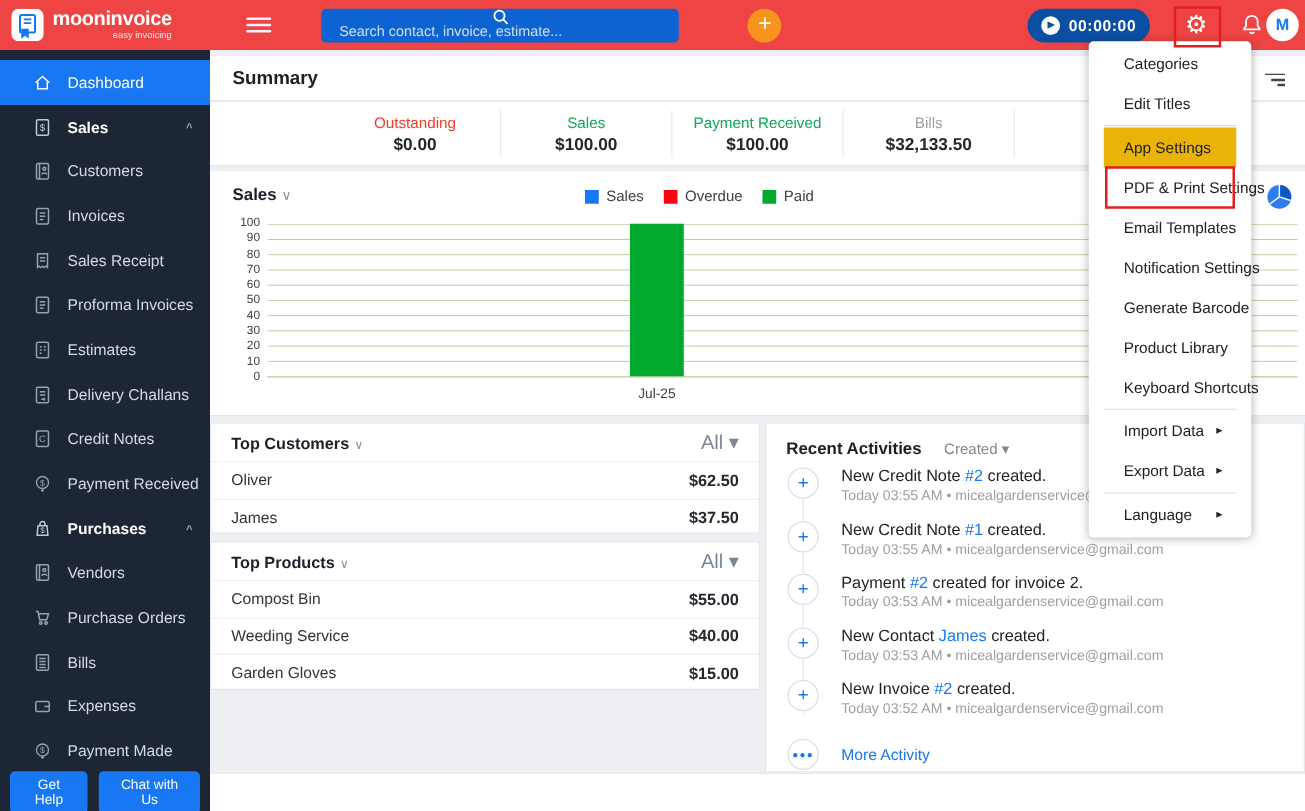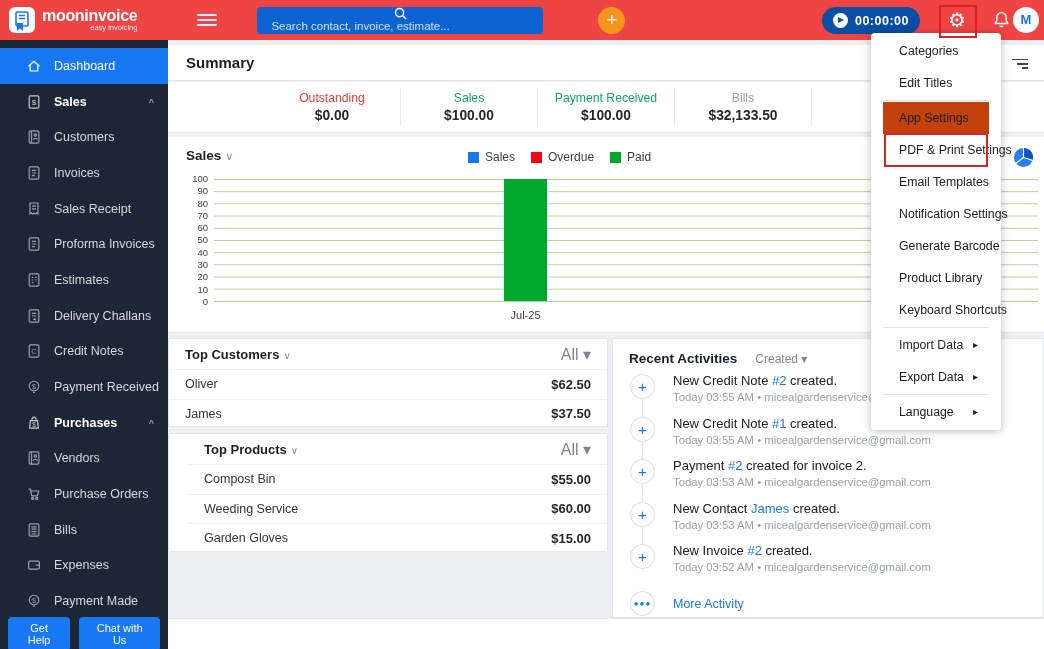--- a/index.html
+++ b/index.html
@@ -75,21 +75,21 @@
   .yticks { position:absolute; left:0; top:0; bottom:0; width:22px; display:flex; flex-direction:column; justify-content:space-between; align-items:flex-end; }
   .yticks span { line-height:0; font-size:9.5px; color:#3c4043; }
   .grid { position:absolute; left:28px; right:0; top:0; bottom:0; border-bottom:1px solid #b9cf97;
           background-image:linear-gradient(to bottom,#b9cf97 1px, transparent 1px); background-size:100% 10%; }
   .bar { position:absolute; left:35.2%; width:43px; bottom:0; }
   .xcat { position:absolute; left:35.2%; width:43px; top:calc(100% + 8px); text-align:center; font-size:11px; color:#3c4043; }
 
   
   .panel { background:#fff; border:1px solid #e4e7ea; position:absolute; }
   .panel-tc { left:0; width:440px; top:298px; height:89px; }
-  .panel-tp { left:0; width:440px; top:393px; height:119px;padding-left:19px; }
+  .panel-tp { left:0; width:440px; top:393px; height:119px; }
   .lp-head { height:30px; display:flex; align-items:center; padding:0 16px; }
   .lp-title { font-size:13px; font-weight:700; color:#1b1f27; }
   .lp-title .chev { color:#8a9096; font-weight:400; font-size:10px; margin-left:4px; }
   .lp-filter { margin-left:auto; font-size:16px; color:#7b8794; cursor:pointer; }
   .lp-row { height:29.5px; display:flex; align-items:center; padding:0 16px; border-top:1px solid #eef0f3; }
   .lp-name { font-size:12.5px; color:#333; }
   .lp-amount { margin-left:auto; font-size:13px; font-weight:700; color:#23272e; }
 
   .panel-ra { left:444px; right:0; top:298px; bottom:31px; }
   .ra-head { display:flex; align-items:center; padding:12px 16px 2px 16px; }
@@ -103,21 +103,21 @@
   .ra-meta { font-size:11.3px; color:#9aa0a6; margin-top:3px; }
   .ra-more { position:relative; margin-top:10px; padding-left:60px; height:26px; display:flex; align-items:center; }
   .ra-more-circle { position:absolute; left:17px; top:0; width:25px; height:25px; border-radius:50%; border:1px solid #d8e0ea; background:#fff; color:#1877f2; font-size:8px; letter-spacing:1px; text-align:center; line-height:24px; cursor:pointer; }
   .ra-more-link { color:#1877f2; font-size:12.5px; cursor:pointer; }
 
   .footer-strip { position:absolute; left:0; right:0; bottom:0; height:31px; background:#fff; border-top:1px solid #e0e3e7; }
 
   
   .menu { position:absolute; left:823px; top:33px; width:130px; background:#fff; border-radius:4px; box-shadow:0 1px 8px rgba(0,0,0,.28); padding:2px 12px; z-index:50;margin-left:48px; }
   .menu-item { position:relative; height:32px; line-height:32px; padding-left:16px; font-size:12.3px; color:#202124; cursor:pointer; white-space:nowrap; }
-  .menu-item.hovered { background:#c2410c; }
+  .menu-item.hovered { background:#eab308; }
   .menu-divider { border-top:1px solid #e2e2e2; margin:1px 0; }
   .submenu-arrow { position:absolute; right:11px; top:0; font-size:10px; color:#202124; }
   .pdf-annotation { position:absolute; left:1px; right:1px; top:-1px; bottom:-1px; border:2px solid #e0201f; pointer-events:none; }
 </style>
 </head>
 <body>
 
 <div id="page">
 
   <div class="topbar">
@@ -416,21 +416,21 @@
       <div class="lp-head">
         <span class="lp-title"><span>Top Products</span><span class="chev">∨</span></span>
         <span class="lp-filter"><span>All</span> ▾</span>
       </div>
       <div class="lp-row">
         <span class="lp-name">Compost Bin</span>
         <span class="lp-amount">$55.00</span>
       </div>
       <div class="lp-row">
         <span class="lp-name">Weeding Service</span>
-        <span class="lp-amount">$60.00</span>
+        <span class="lp-amount">$40.00</span>
       </div>
       <div class="lp-row">
         <span class="lp-name">Garden Gloves</span>
         <span class="lp-amount">$15.00</span>
       </div>
     </div>
 
     <div class="panel panel-ra">
       <div class="ra-head">
         <span class="ra-title">Recent Activities</span>

